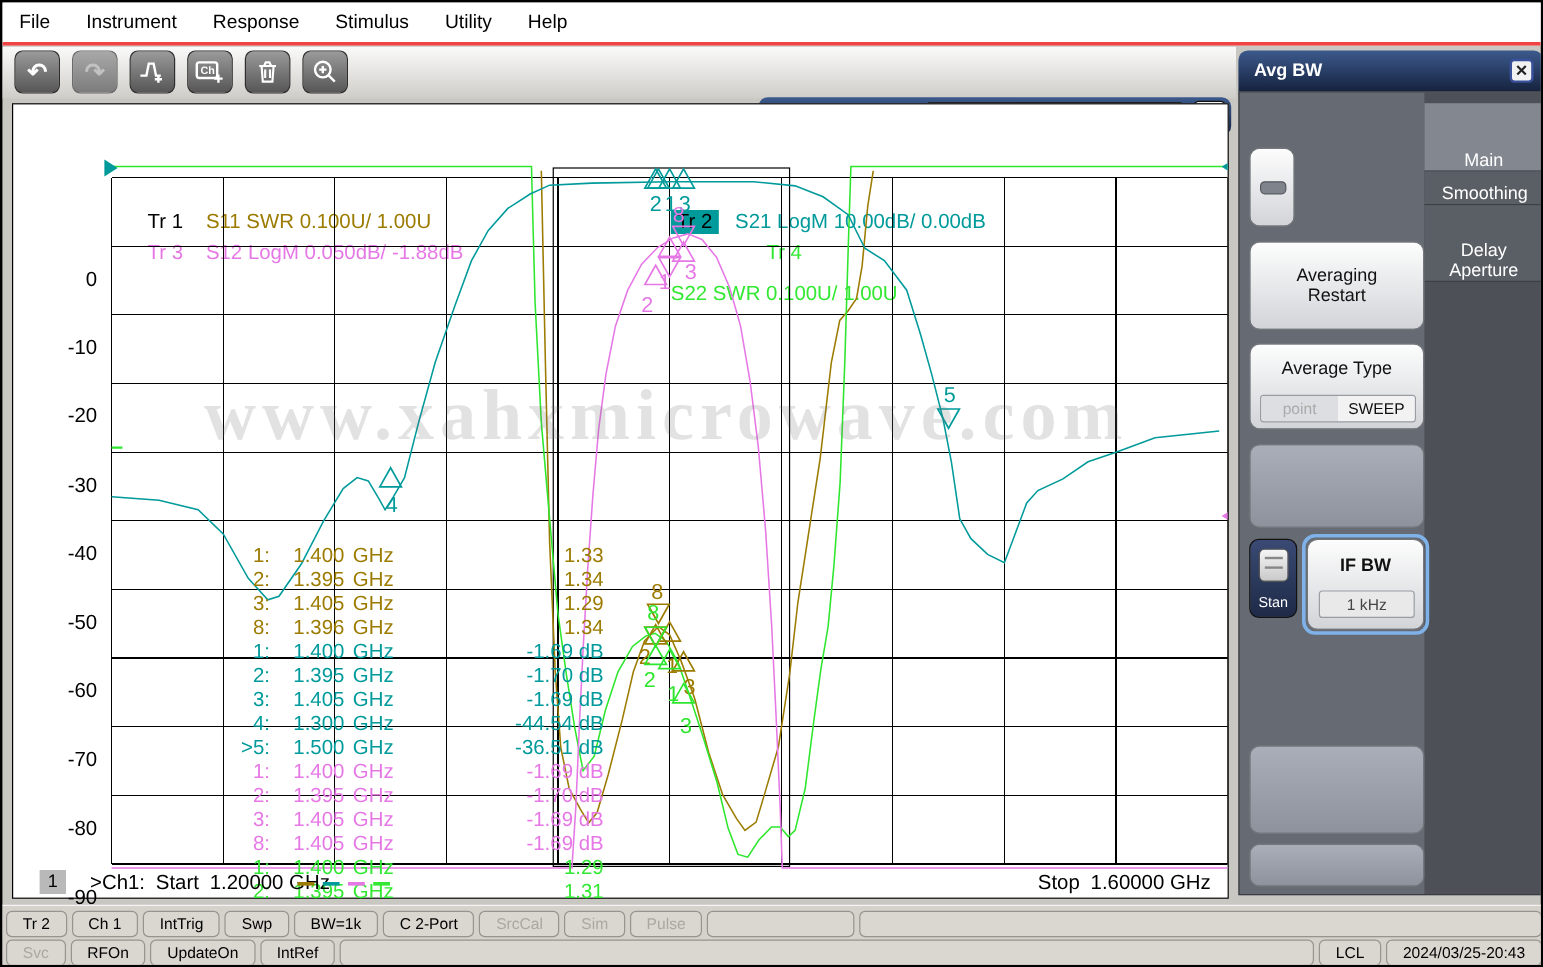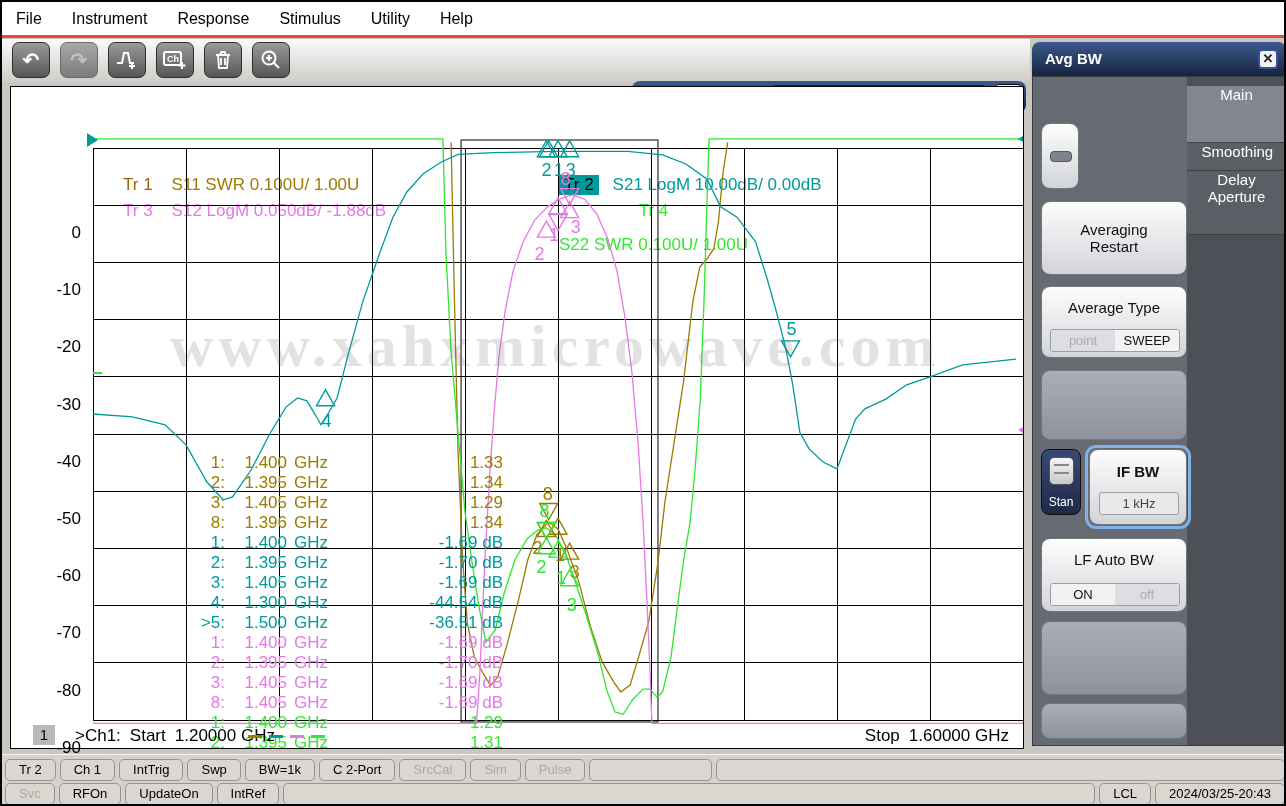--- a/index.html
+++ b/index.html
@@ -38,21 +38,21 @@
   .cdash { position:absolute; top:10px; width:14px; height:3px; }
 
   .watermark { position:absolute; left:168px; top:310px; font-family:"Liberation Serif", serif; font-size:60px; font-weight:bold; letter-spacing:5px; color:rgba(110,110,110,0.20); z-index:60; pointer-events:none; white-space:nowrap; }
 
   
   .panel { position:absolute; left:1030px; top:40px; width:254px; height:704px; }
   .panel-header { position:absolute; left:0; top:0; width:254px; height:34px; background:linear-gradient(#3c5a8d,#16233f); border-radius:8px 8px 0 0; color:#fff; font-size:15px; font-weight:bold; line-height:34px; padding-left:13px; }
   .panel-close { position:absolute; right:8px; top:7px; width:20px; height:20px; background:#f2f2f2; border:2px solid #39519b; border-radius:4px; color:#222; font-size:13px; font-weight:bold; text-align:center; line-height:16px; }
   .panel-body { position:absolute; left:0; top:34px; width:254px; height:670px; background:#666b73; border:1px solid #3a3d42; }
   .tabcol { position:absolute; left:154px; top:0; width:99px; height:668px; background:#4d5056; }
-  .tab { position:relative; width:100%; color:#fff; font-size:15px; display:flex; align-items:flex-start; justify-content:center; text-align:center; border-bottom:1px solid #3c3f44; background:#5a5e65; }
+  .tab { position:relative; width:100%; color:#fff; font-size:15px; display:flex; align-items:flex-end; justify-content:center; text-align:center; border-bottom:1px solid #3c3f44; background:#5a5e65; }
   .tab.active { background:#83878f; }
   .pbtn { position:absolute; background:linear-gradient(#fdfdfd,#d2d4d8); border:1px solid #73767c; border-radius:9px; color:#111; font-size:15px; text-align:center; }
   .pbtn.empty { background:linear-gradient(#a9aeb8,#8d929c); }
   .subval { position:absolute; background:#e9e9ea; border:1px solid #9a9da3; border-radius:3px; font-size:13px; color:#444; text-align:center; }
   .segtoggle { position:absolute; display:flex; border:1px solid #9a9da3; border-radius:3px; overflow:hidden; font-size:13px; }
   .segtoggle .seg { flex:1; padding:3px 0; text-align:center; }
   .seg.on { background:#f2f2f3; color:#111; }
   .seg.off { background:#dddee1; color:#aaa; }
   .stanbtn { position:absolute; left:8px; top:372px; width:40px; height:66px; background:linear-gradient(#3a4a74,#1e2a47); border:1px solid #111; border-radius:8px; }
   .stanbtn .sw { position:absolute; left:7px; top:7px; width:25px; height:28px; background:linear-gradient(#f5f5f5,#c9c9c9); border:1px solid #555; border-radius:5px; }
@@ -125,21 +125,21 @@
               <rect x="12" y="11" width="3.4" height="3" rx="0.8"></rect>
             </g>
         </svg>
       </div>
     </div>
   </div>
 
   <div class="chart" id="chart">
     <div id="legend">
         <div class="legend-item" style="left: 107px; top: 88px;">
-          <span class="trbox" style="color: #a16207;">Tr 1</span>
+          <span class="trbox" style="color: #000000;">Tr 1</span>
           <span style="color: rgb(156, 123, 1);">S11 SWR 0.100U/ 1.00U</span>
         </div>
         <div class="legend-item" style="left: 548px; top: 88px;">
           <span class="trbox" style="background: rgb(1, 154, 155); color: rgb(0, 0, 0);">Tr 2</span>
           <span style="color: rgb(1, 154, 155);">S21 LogM 10.00dB/ 0.00dB</span>
         </div>
         <div class="legend-item" style="left: 107px; top: 114px;">
           <span class="trbox" style="color: rgb(230, 120, 230);">Tr 3</span>
           <span style="color: rgb(230, 120, 230);">S12 LogM 0.050dB/ -1.88dB</span>
         </div>
@@ -394,27 +394,20 @@
             <i></i>
           </div>
         <div class="sl">Stan</div>
       </div>
       <div class="focusring"></div>
       <div class="pbtn" style="left:56px;top:372px;width:98px;height:76px">
         <div style="margin-top:13px;font-weight:bold">IF BW</div>
         <div class="subval" style="left:9px;top:42px;width:80px;height:23px;line-height:21px">1 kHz</div>
       </div>
 
-      <div class="pbtn" style="left:8px;top:461px;width:146px;height:74px">
-        <div style="margin-top:12px">LF Auto BW</div>
-        <div class="segtoggle" style="left:8px;top:44px;width:130px">
-          <div class="seg on">ON</div>
-          <div class="seg off">off</div>
-        </div>
-      </div>
 
       <div class="pbtn empty" style="left:8px;top:544px;width:146px;height:74px"></div>
       <div class="pbtn empty" style="left:8px;top:626px;width:146px;height:36px"></div>
     </div>
   </div>
 
   <div class="statusbar">
     <div class="srow" style="top:4px;width:1280px" id="srow1">
         <div class="sbtn">Tr 2</div>
         <div class="sbtn">Ch 1</div>

